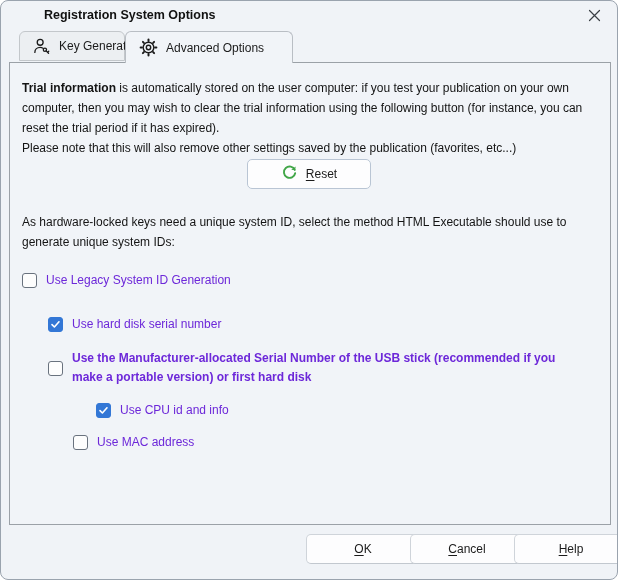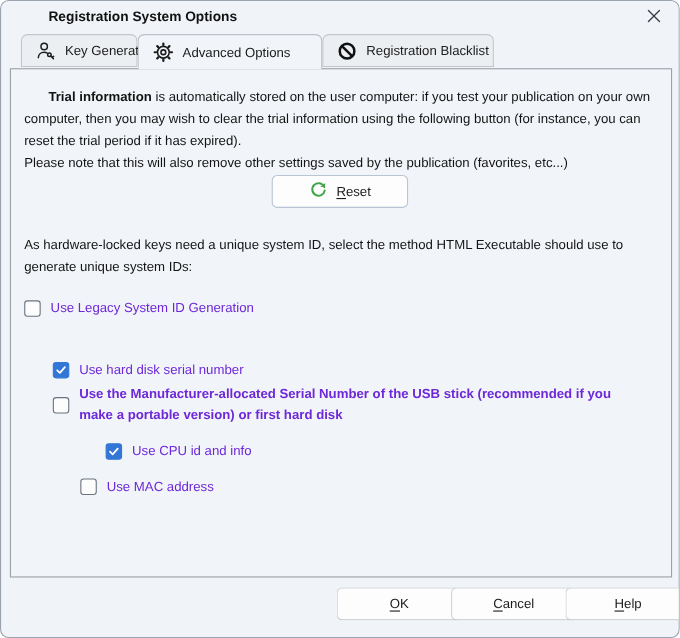--- a/index.html
+++ b/index.html
@@ -25,21 +25,21 @@
   .tab .ticon{display:flex;align-items:center;justify-content:center;width:20px;height:20px;}
   #tab-keygen{left:18px;width:106px;}
   #tab-advanced{left:124px;width:168px;}
   #tab-blacklist{left:292px;width:156px;}
   
   .panel{
     position:absolute;left:8px;top:61px;width:602px;height:463px;box-sizing:border-box;
     background:#f1f4f8;border:1px solid #9ba1a7;z-index:2;
   }
   .para{position:absolute;left:12px;width:586px;font-size:12px;line-height:20px;color:#141414;}
-  .bold{font-weight:700;margin-left:22px;}
+  .bold{font-weight:700;}
   
   .btn{
     position:absolute;box-sizing:border-box;display:flex;align-items:center;justify-content:center;
     background:#fdfdfe;border:1px solid #cfd4da;border-bottom-color:#c2c8cf;border-radius:5px;
     font-size:12px;color:#1b1b1b;cursor:default;gap:8px;
   }
   .reset-btn{left:237px;top:96px;width:124px;height:30px;border-color:#b9c5d4;}
   .u{text-decoration:underline;text-underline-offset:2px;}
   
   .row{position:absolute;display:flex;align-items:center;gap:9px;font-size:12px;line-height:19px;}
@@ -96,29 +96,20 @@
           <path d="M4.1 4.1 L5.1 5.1"></path>
             <path d="M14.9 14.9 L15.9 15.9"></path>
           <path d="M15.9 4.1 L14.9 5.1"></path>
             <path d="M5.1 14.9 L4.1 15.9"></path>
         </g>
       </svg>
     </span>
     <span>Advanced Options</span>
   </div>
 
-  <div class="tab" id="tab-blacklist">
-    <span class="ticon">
-      <svg width="19" height="19" viewBox="0 0 20 20" fill="none" stroke="#111">
-        <circle cx="10" cy="10" r="7" stroke-width="2.4"></circle>
-        <path d="M5.4 5.4 L14.6 14.6" stroke-width="2.4"></path>
-      </svg>
-    </span>
-    <span>Registration Blacklist</span>
-  </div>
 
   <div class="panel">
 
     <div class="para" style="top:15px;">
       <span class="bold">Trial information</span><span> is automatically stored on the user computer: if you test your publication on your own computer, then you may wish to clear the trial information using the following button (for instance, you can reset the trial period if it has expired).</span>
       <div>Please note that this will also remove other settings saved by the publication (favorites, etc...)</div>
     </div>
 
     <div class="btn reset-btn">
       <span>
@@ -132,21 +123,21 @@
 
     <div class="para" style="top:149px;">As hardware-locked keys need a unique system ID, select the method HTML Executable should use to generate unique system IDs:</div>
 
     <div class="row" style="left:12px;top:208px;">
       <span class="cb">
         
       </span>
       <span class="cblabel">Use Legacy System ID Generation</span>
     </div>
 
-    <div class="row" style="left:38px;top:264px;">
+    <div class="row" style="left:38px;top:252px;">
       <span class="cb checked">
         <svg width="11" height="11" viewBox="0 0 11 11">
             <path d="M2 5.6 L4.4 8 L9 2.8" stroke="#fff" stroke-width="1.6" fill="none" stroke-linecap="round" stroke-linejoin="round"></path>
           </svg>
       </span>
       <span class="cblabel">Use hard disk serial number</span>
     </div>
 
     <div class="row" style="left:38px;top:286px;">
       <span class="cb">

